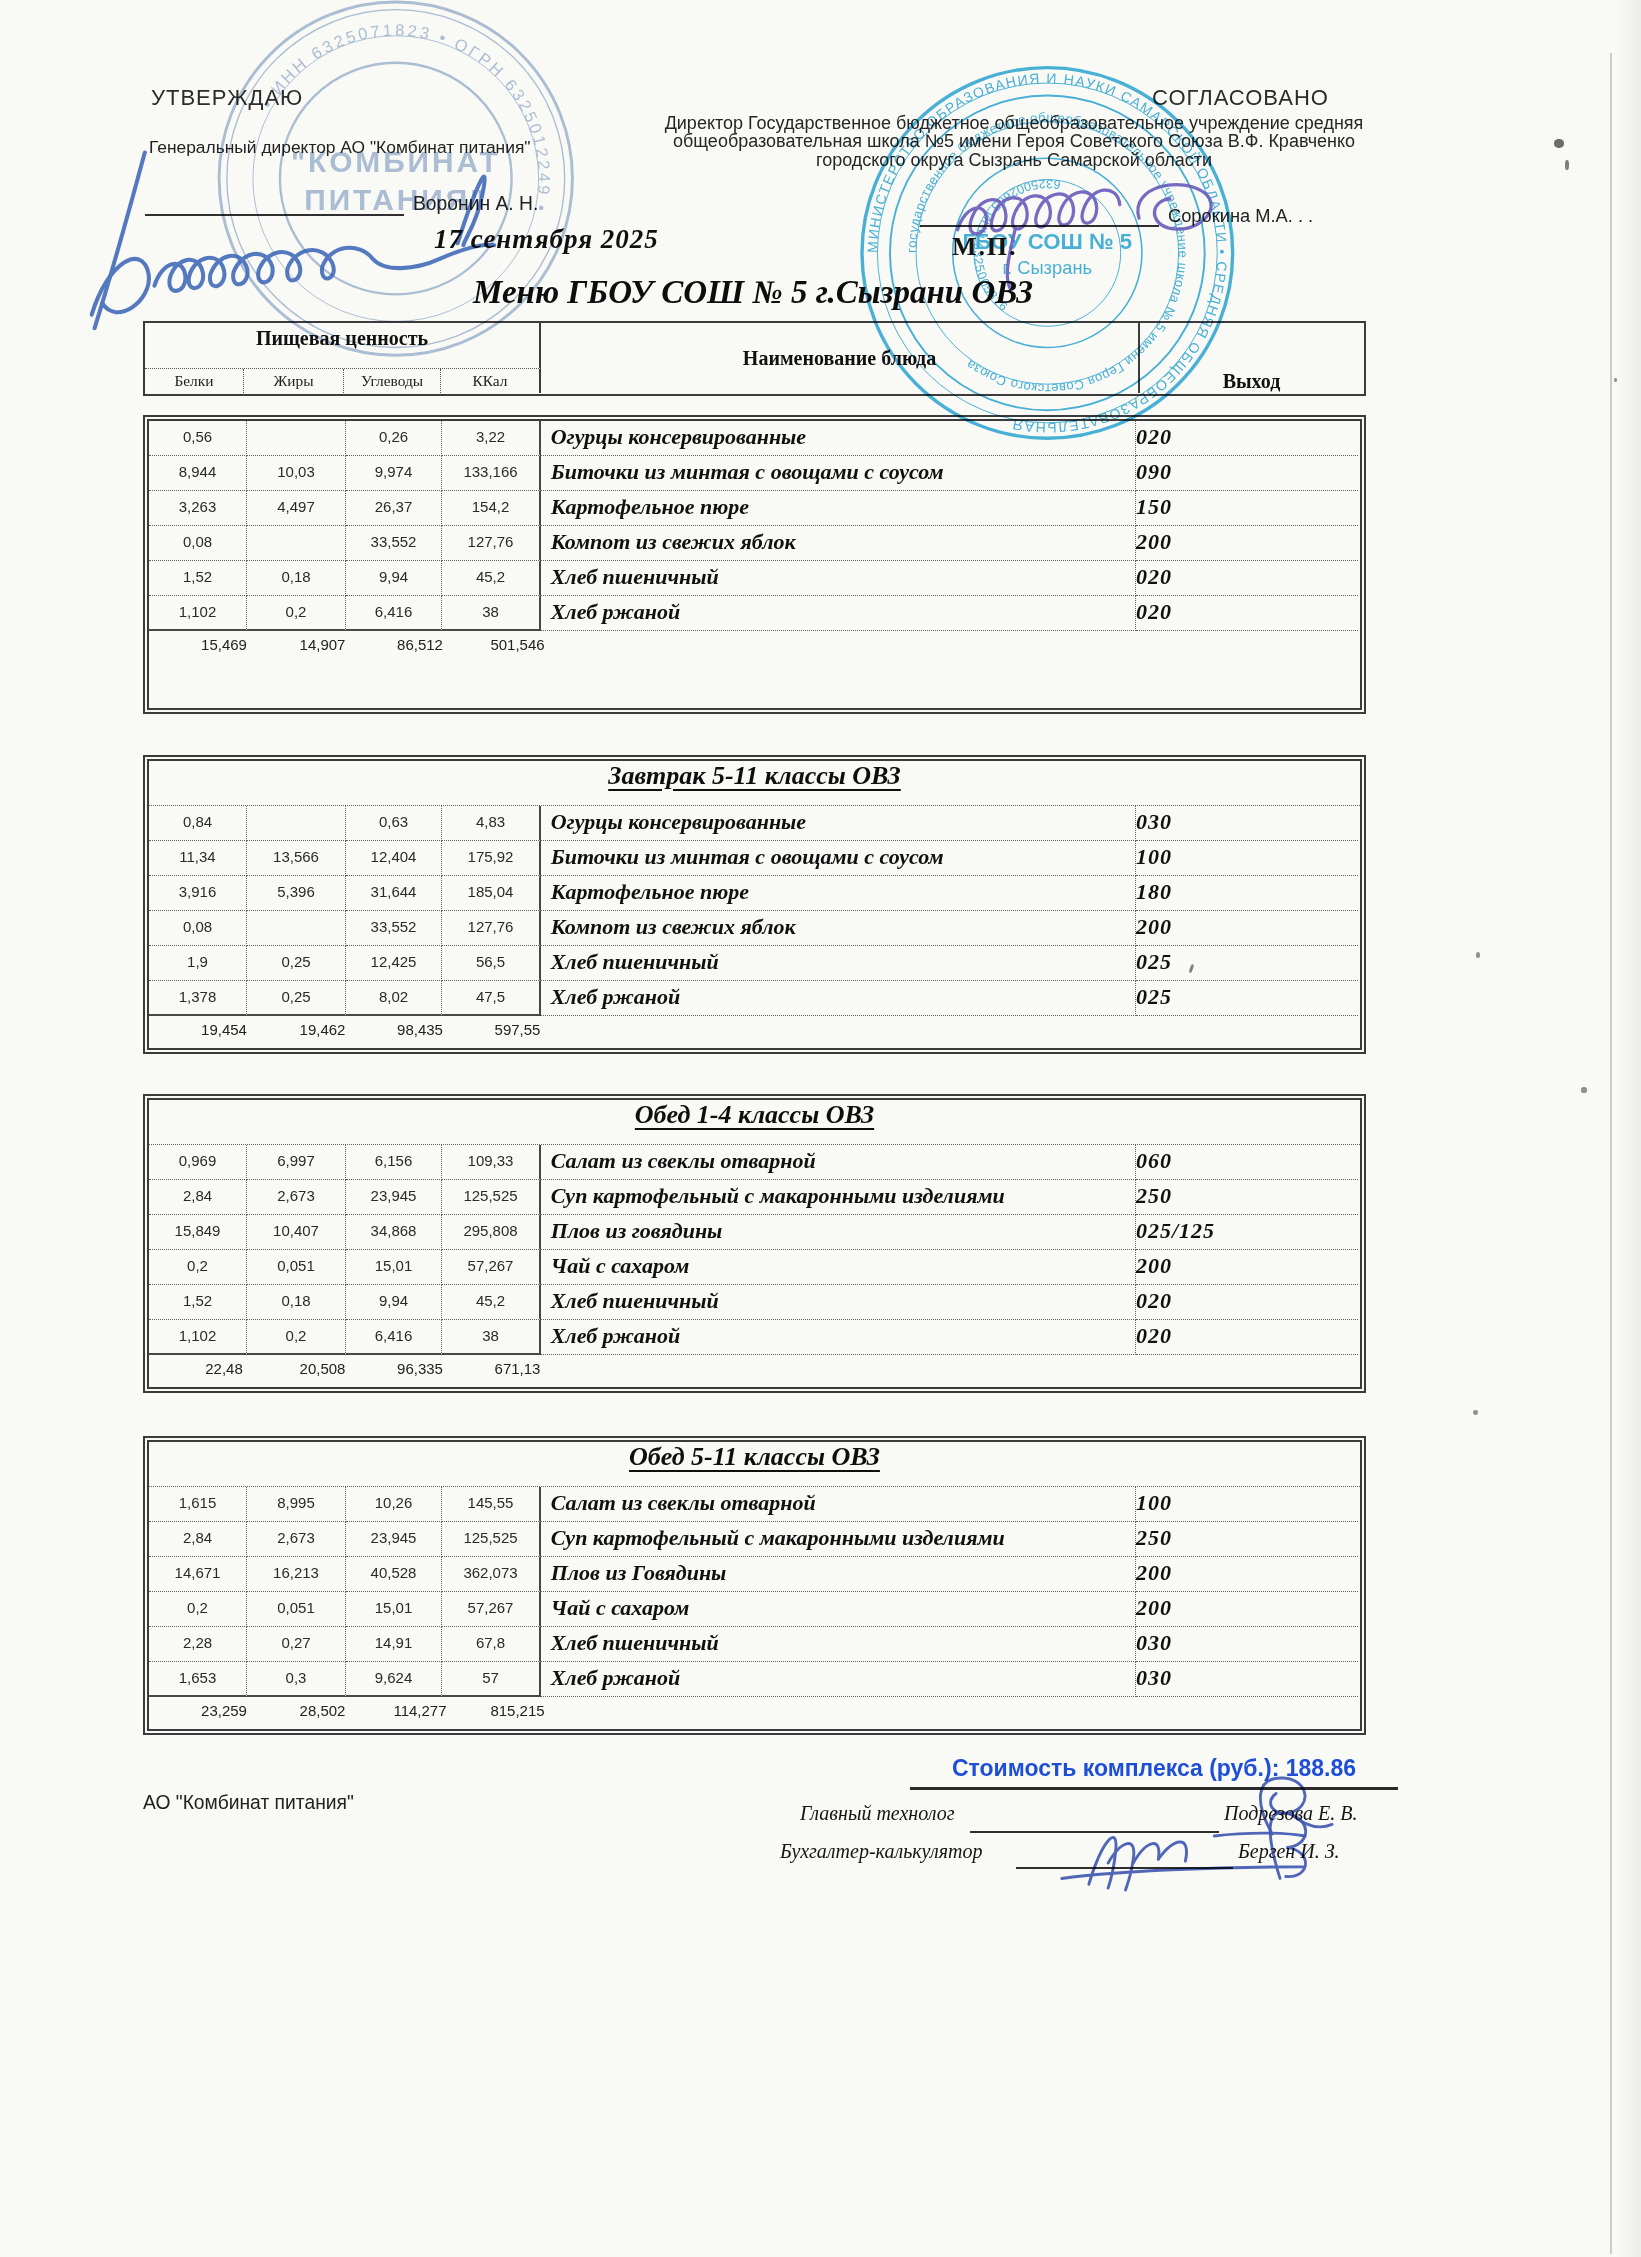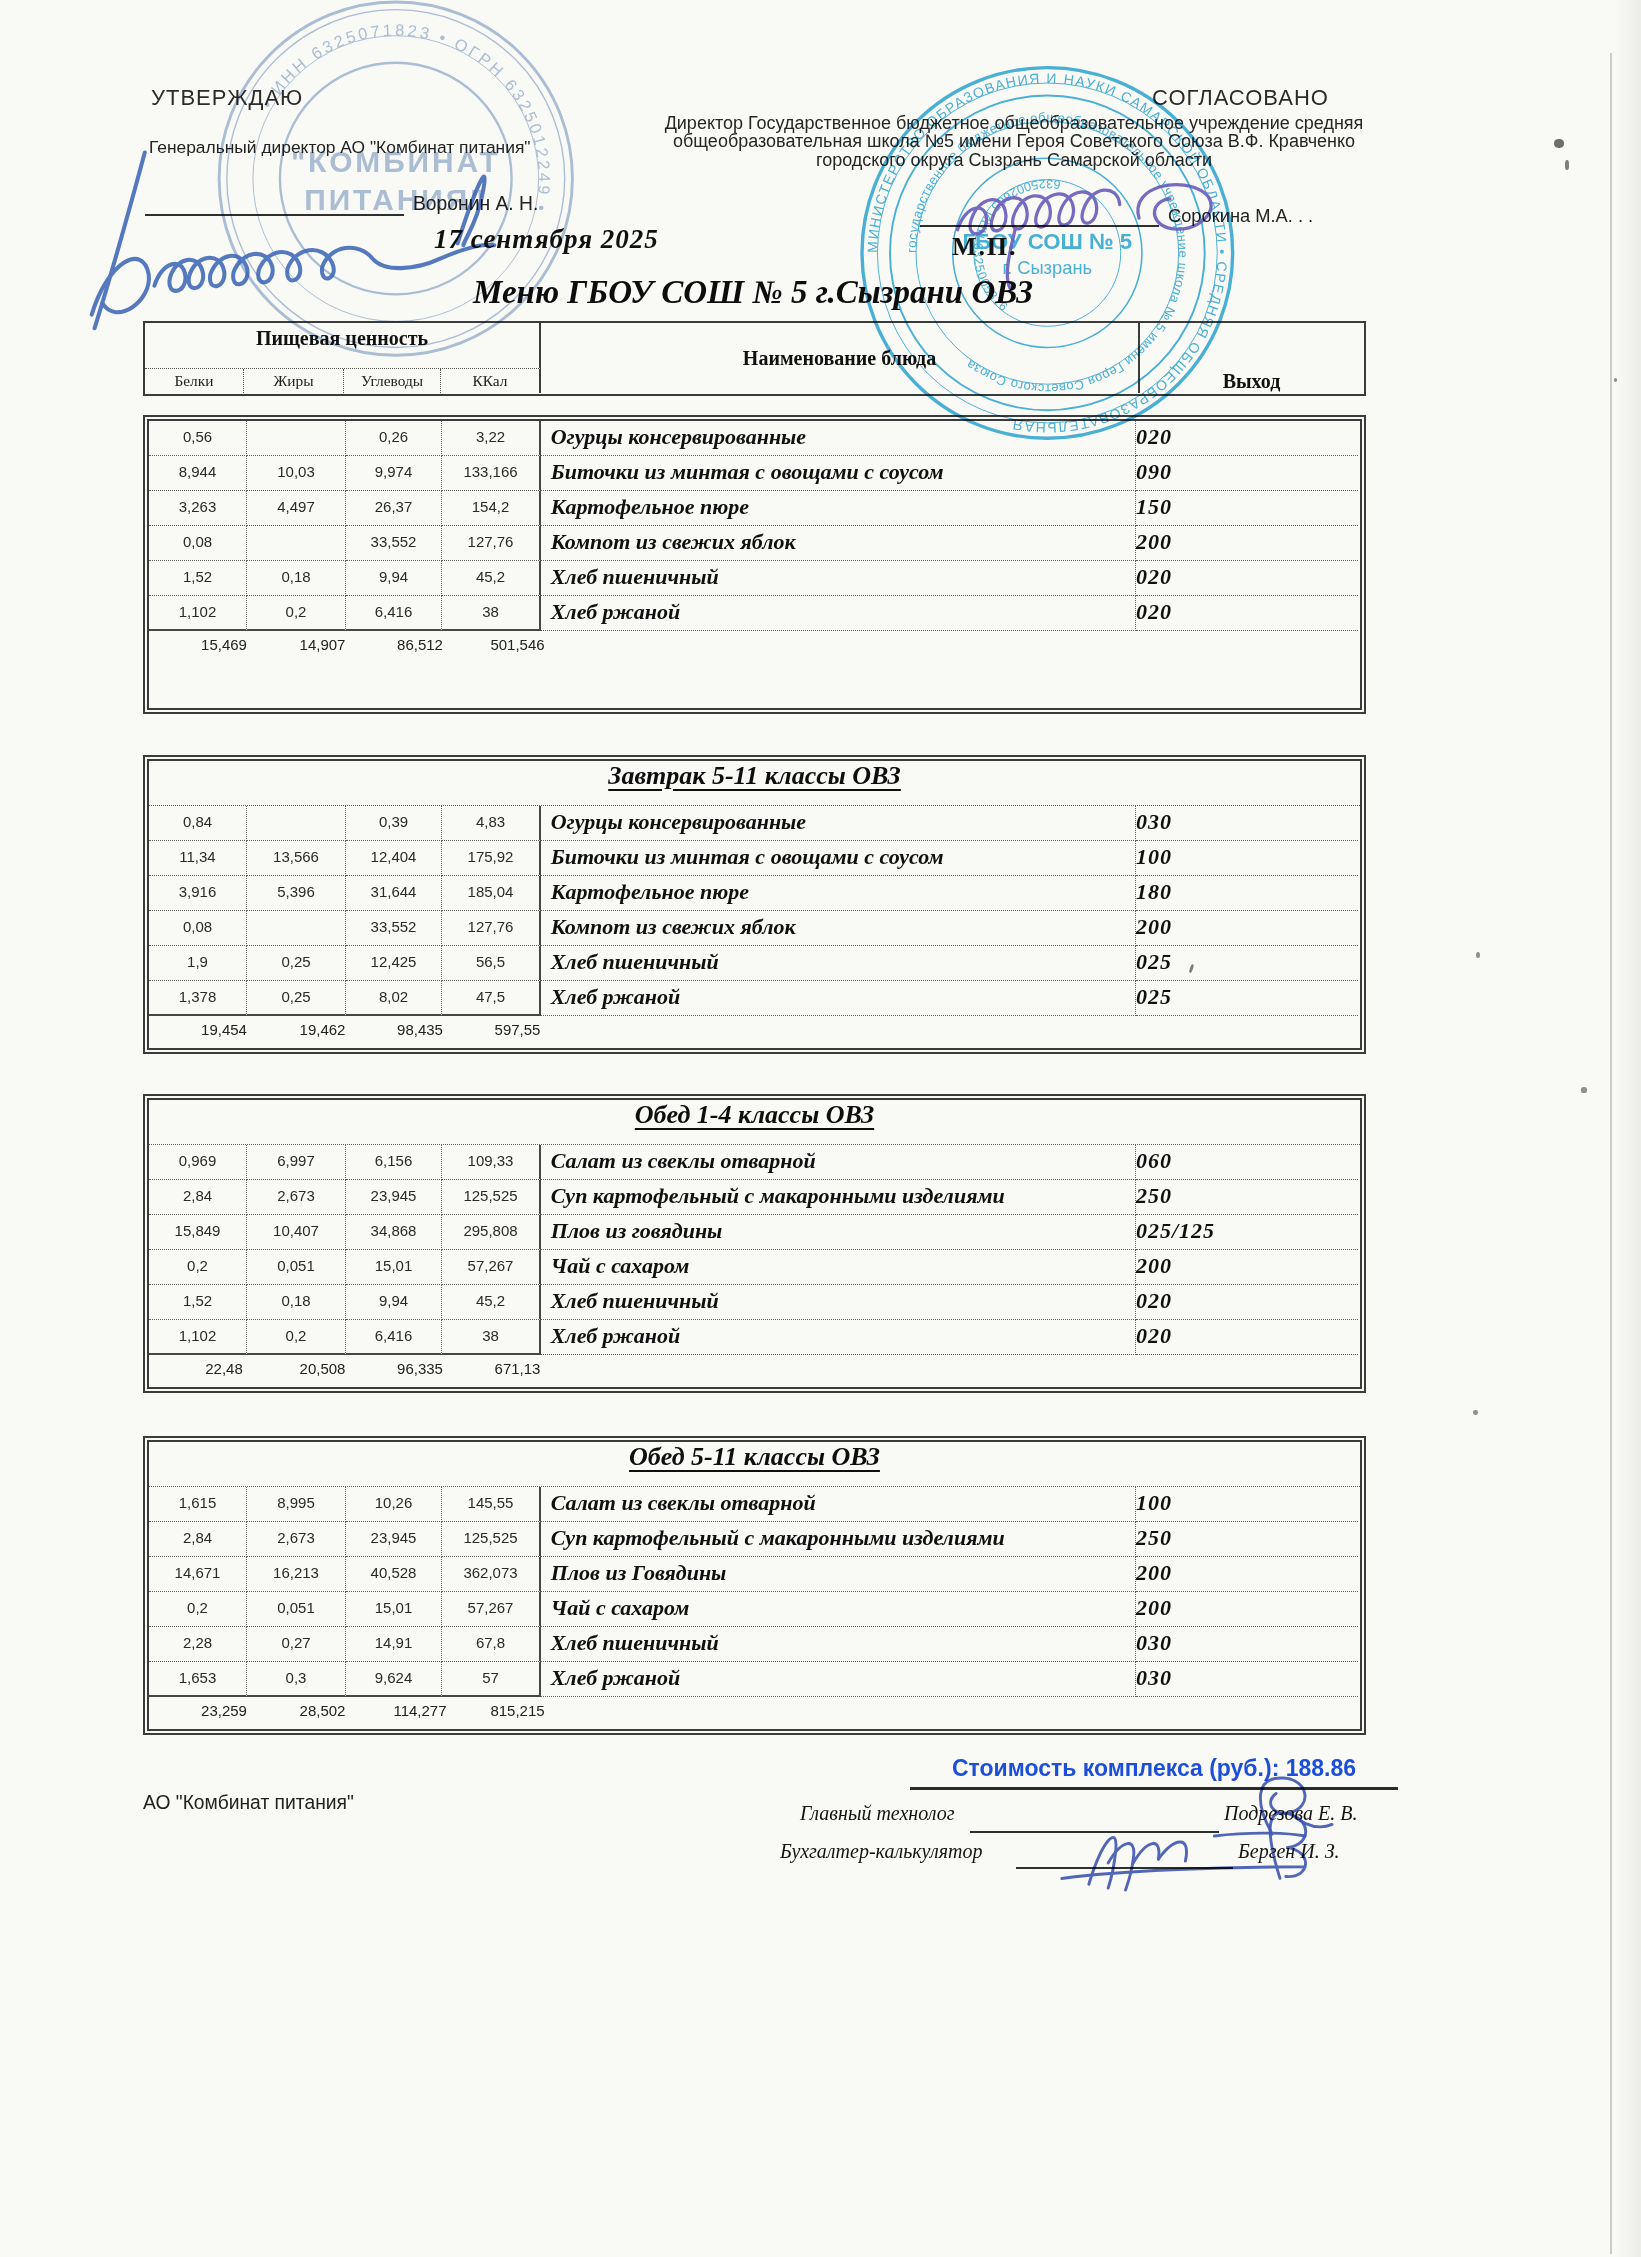--- a/index.html
+++ b/index.html
@@ -166,21 +166,21 @@
     <div class="tcell">86,512</div>
     <div class="tcell">501,546</div>
   </div>
 </section>
   <section class="menu-section s1">
   <div class="sec-title">Завтрак 5-11 классы ОВЗ</div>
   <div class="rows">
   <div class="row">
     <div class="cell num c1">0,84</div>
     <div class="cell num c2"></div>
-    <div class="cell num c3">0,39</div>
+    <div class="cell num c3">0,63</div>
     <div class="cell num c4">4,83</div>
     <div class="cell dish c5">Огурцы консервированные</div>
     <div class="cell out c6">030</div>
   </div>
 
   <div class="row">
     <div class="cell num c1">11,34</div>
     <div class="cell num c2">13,566</div>
     <div class="cell num c3">12,404</div>
     <div class="cell num c4">175,92</div>

